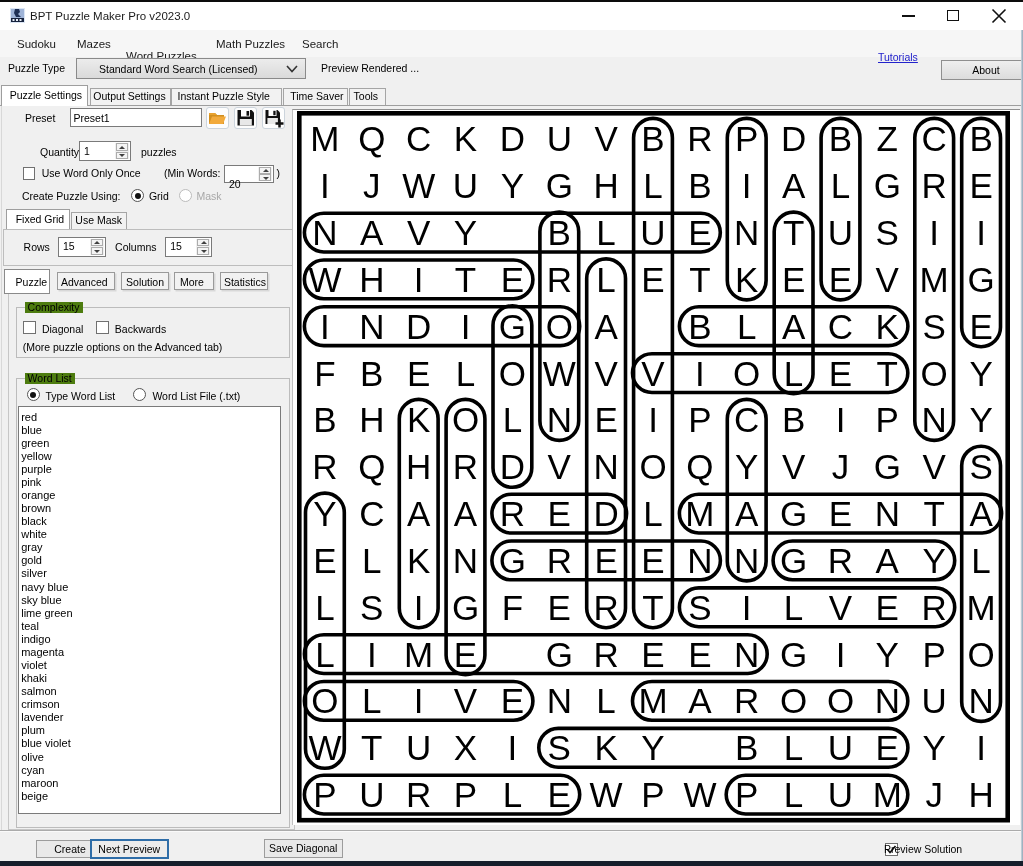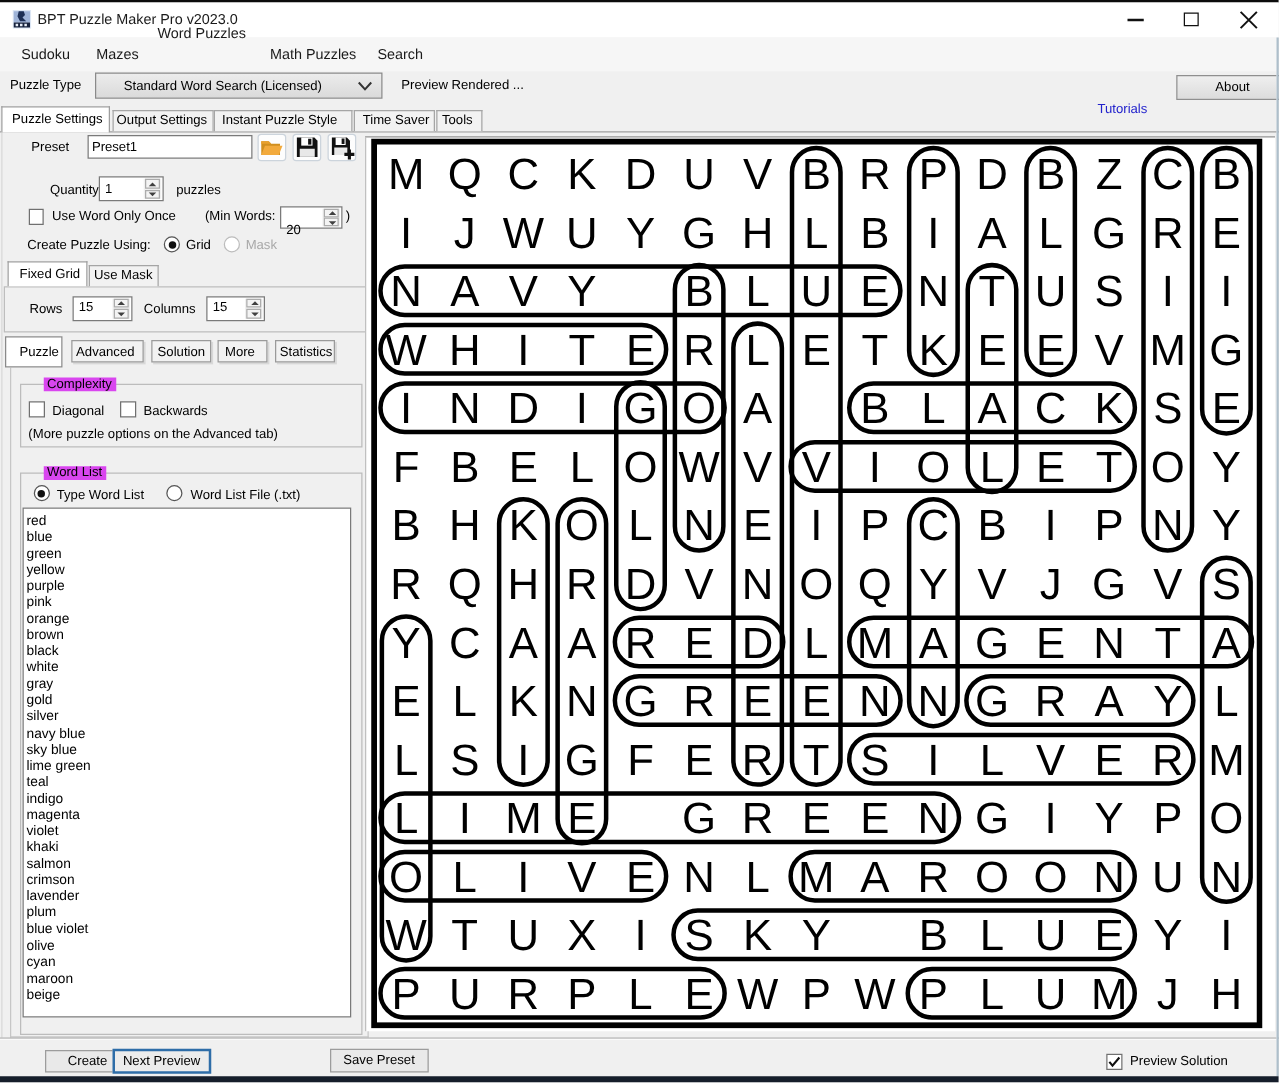--- a/index.html
+++ b/index.html
@@ -12,21 +12,21 @@
 .radio.sel::after { content:""; position:absolute; left:2.5px; top:2.5px; width:6px; height:6px; border-radius:50%; background:#111; }
 .radio.dis { border-color:#bcbcbc; }
 .spin { position:absolute; background:#fff; border:1px solid #7a7a7a; }
 .spin .val { position:absolute; left:4px; top:3.5px; font-size:10.5px; line-height:11px; }
 .spinbtns { position:absolute; right:1px; top:1px; bottom:1px; width:14px; background:#f0f0f0; }
 .sb { position:absolute; left:1px; right:1px; height:7.5px; background:#f4f4f4; border:1px solid #acacac; }
 .sb.up { top:0; } .sb.dn { bottom:0; }
 .tri-u { position:absolute; left:2.6px; top:1.8px; width:0; height:0; border-left:3.2px solid transparent; border-right:3.2px solid transparent; border-bottom:3.6px solid #404040; }
 .tri-d { position:absolute; left:2.6px; top:1.8px; width:0; height:0; border-left:3.2px solid transparent; border-right:3.2px solid transparent; border-top:3.6px solid #404040; }
 .gbox { position:absolute; border:1px solid #bcbcbc; }
-.glabel { position:absolute; top:-6px; left:8px; background:#d946ef; padding:0 3px; font-size:10.5px; line-height:11px; white-space:nowrap;margin-left:10px; }
+.glabel { position:absolute; top:-6px; left:8px; background:#4d7c0f; padding:0 3px; font-size:10.5px; line-height:11px; white-space:nowrap; }
 .btn { position:absolute; background:#e9e9e9; border:1px solid #9c9c9c; font-size:10.5px; text-align:center; white-space:nowrap; }
 .tab { position:absolute; background:#f2f2f2; border:1px solid #a5a5a5; border-bottom:none; }
 .tabact { position:absolute; background:#fff; border:1px solid #9e9e9e; border-bottom:none; }
 </style></head>
 <body>
 
 <div class="abs" style="left:0;top:0;width:1023px;height:2px;background:#0c0c0c"></div>
 <div class="abs" style="left:0;top:2px;width:1023px;height:28px;background:#ffffff"></div>
 <svg class="abs" style="left:10px;top:8px" width="15" height="15">
   <rect x="0" y="0" width="15" height="15" fill="#dce6f4"></rect>
@@ -40,32 +40,32 @@
 <div class="m" style="left:30px;top:10px;font-size:11.5px">BPT Puzzle Maker Pro v2023.0</div>
 <div class="abs" style="left:902px;top:15px;width:13px;height:1.6px;background:#111"></div>
 <div class="abs" style="left:947px;top:10px;width:12px;height:11px;border:1.4px solid #111"></div>
 <svg class="abs" style="left:991px;top:8px" width="16" height="16">
     <path d="M1.5 1.5 L14.5 14.5 M14.5 1.5 L1.5 14.5" stroke="#111" stroke-width="1.6"></path>
   </svg>
 
 <div class="abs" style="left:0;top:30px;width:1023px;height:27px;background:#f6f6f6"></div>
 <div class="m" style="left:17px;top:38px">Sudoku</div>
 <div class="m" style="left:77px;top:38px">Mazes</div>
-<div class="m" style="left:126px;top:21px">Word Puzzles</div>
+<div class="m" style="left:126px;top:50px">Word Puzzles</div>
 <div class="m" style="left:216px;top:38px">Math Puzzles</div>
 <div class="m" style="left:302px;top:38px">Search</div>
 
 <div class="t" style="left:8px;top:63px">Puzzle Type</div>
 <div class="abs" style="left:76px;top:58px;width:230px;height:21px;background:linear-gradient(#ececec,#dadada);border:1px solid #8a8a8a"></div>
 <div class="t" style="left:99px;top:63.5px">Standard Word Search (Licensed)</div>
 <svg class="abs" style="left:286px;top:65px" width="12" height="8">
     <path d="M1 1 L6 6.5 L11 1" stroke="#333" stroke-width="1.6" fill="none"></path>
   </svg>
 <div class="t" style="left:321px;top:63px">Preview Rendered ...</div>
-<div class="t" style="left:878px;top:82px;color:#2222cc;">Tutorials</div>
+<div class="t" style="left:878px;top:52px;color:#2222cc;text-decoration:underline">Tutorials</div>
 <div class="btn" style="left:941px;top:59.5px;width:90px;height:20px;background:linear-gradient(#efefef,#dcdcdc);border-color:#8f8f8f;line-height:18px">About</div>
 
 <div class="abs" style="left:0;top:105px;width:1023px;height:1px;background:#9e9e9e"></div>
 <div class="tab" style="left:89.7px;top:88px;width:81px;height:17px"></div>
 <div class="t" style="left:93.3px;top:91px">Output Settings</div>
 <div class="tab" style="left:171.3px;top:88px;width:111px;height:17px"></div>
 <div class="t" style="left:177.6px;top:91px">Instant Puzzle Style</div>
 <div class="tab" style="left:283.2px;top:88px;width:64.5px;height:17px"></div>
 <div class="t" style="left:290.2px;top:91px">Time Saver</div>
 <div class="tab" style="left:348.9px;top:88px;width:37.5px;height:17px"></div>
@@ -194,26 +194,26 @@
 <div class="radio" style="left:133.3px;top:388.3px"></div>
 <div class="t" style="left:152.4px;top:390.5px">Word List File (.txt)</div>
 <div class="abs" style="left:17.7px;top:406px;width:263.3px;height:408px;background:#fff;border:1px solid #7a7a7a;font-size:11px;line-height:13.08px;padding:3.5px 0 0 2.5px;overflow:hidden">red<br>blue<br>green<br>yellow<br>purple<br>pink<br>orange<br>brown<br>black<br>white<br>gray<br>gold<br>silver<br>navy blue<br>sky blue<br>lime green<br>teal<br>indigo<br>magenta<br>violet<br>khaki<br>salmon<br>crimson<br>lavender<br>plum<br>blue violet<br>olive<br>cyan<br>maroon<br>beige</div>
 
 <div class="abs" style="left:1px;top:106px;width:1px;height:724px;background:#d8d8d8"></div>
 <div class="abs" style="left:0;top:830px;width:1023px;height:1px;background:#ababab"></div>
 <div class="abs" style="left:0;top:831px;width:1023px;height:1px;background:#fafafa"></div>
 
 <div class="btn" style="left:36px;top:840px;width:68px;height:18px;line-height:16px">Create</div>
 <div class="btn" style="left:90px;top:839px;width:78.5px;height:20px;line-height:17px;border:2px solid #2e6da8;background:#ececec">Next Preview</div>
-<div class="btn" style="left:264px;top:839px;width:78.5px;height:19px;line-height:17px">Save Preset</div>
+<div class="btn" style="left:264px;top:839px;width:78.5px;height:19px;line-height:17px">Save Diagonal</div>
 <div class="cbox" style="left:884.7px;top:842.5px;width:13.5px;height:13.5px"></div>
 <svg class="abs" style="left:886px;top:844.5px" width="11" height="10">
     <path d="M1.5 4.5 L4 7.5 L9.5 1" stroke="#111" stroke-width="1.7" fill="none"></path>
   </svg>
-<div class="t" style="left:904px;top:844px">Preview Solution</div>
+<div class="t" style="left:884px;top:844px">Preview Solution</div>
 
 <div class="abs" style="left:292px;top:109px;width:728px;height:716px;background:#ffffff;border-top:1px solid #909090;border-left:1px solid #c0c0c0"></div>
 <svg width="714" height="714" style="position:absolute;left:296px;top:110px">
 <rect x="3.3" y="3.3" width="708.4" height="706.9" fill="#ffffff" stroke="#000000" stroke-width="4.6"></rect>
 <g font-family="Liberation Sans, sans-serif" font-size="35" fill="#000000" text-anchor="middle">
 <text x="28.9" y="41.4">M</text>
 <text x="75.8" y="41.4">Q</text>
 <text x="122.7" y="41.4">C</text>
 <text x="169.5" y="41.4">K</text>
 <text x="216.4" y="41.4">D</text>

